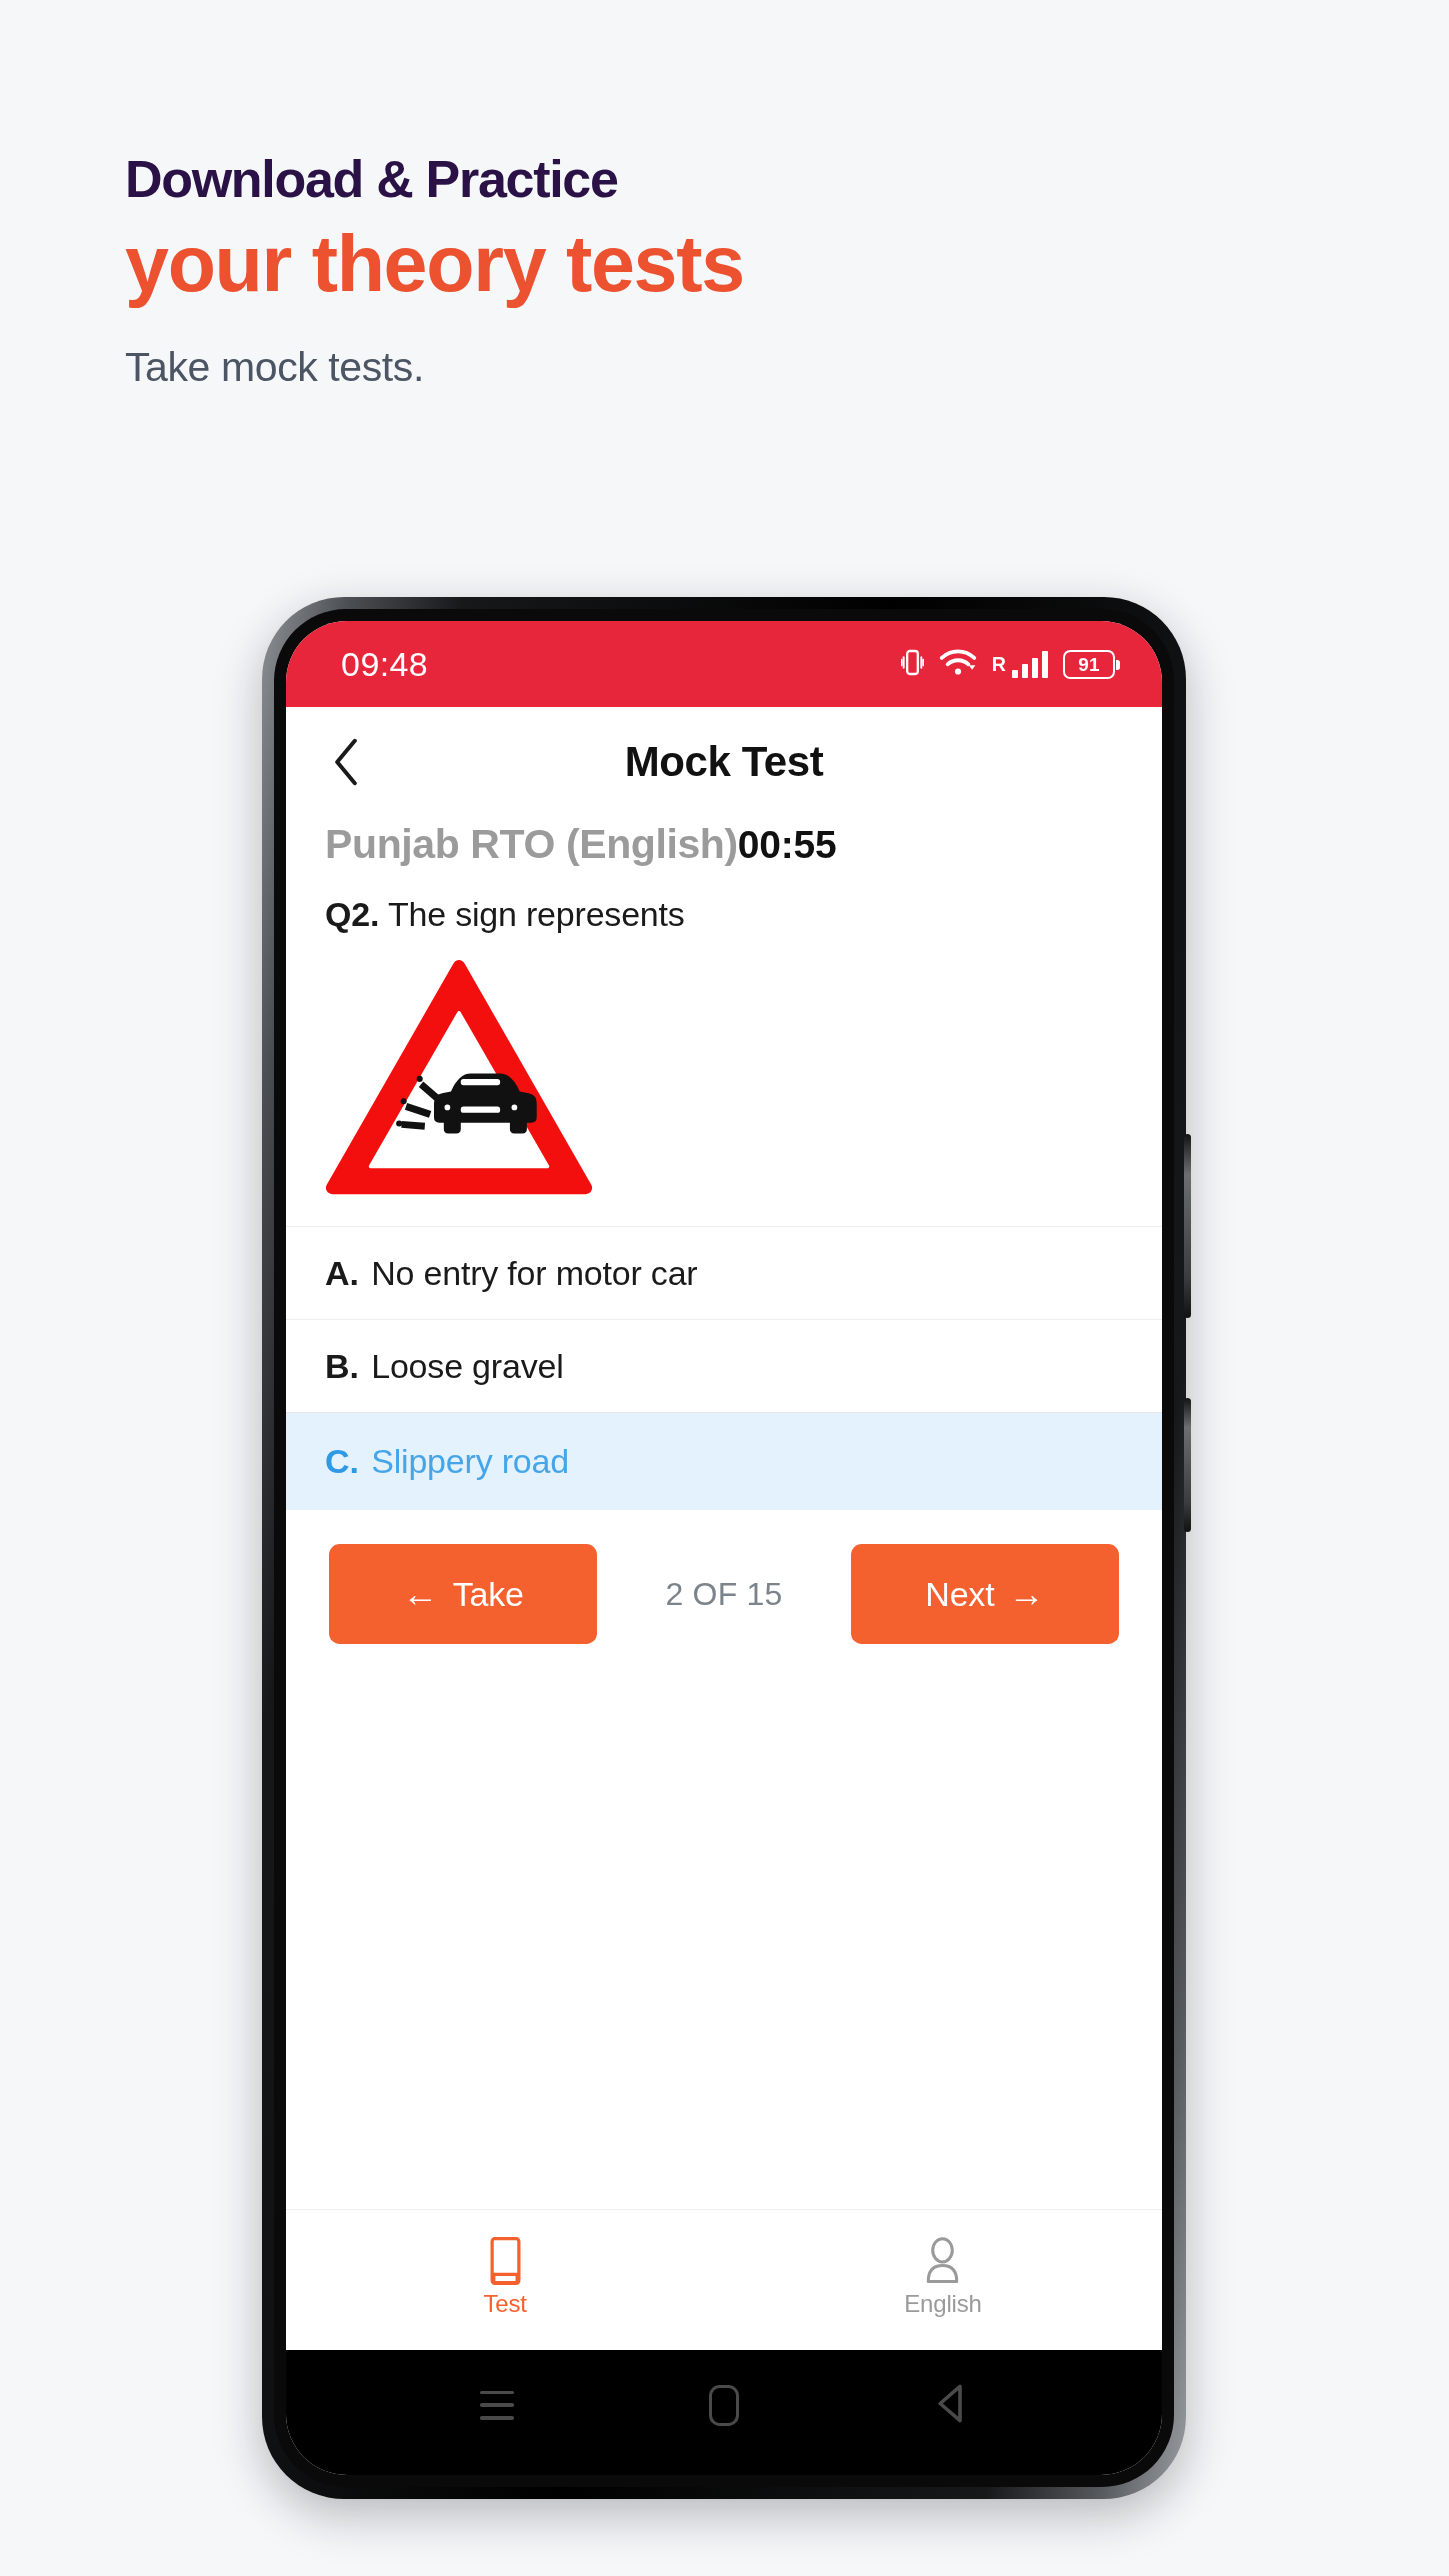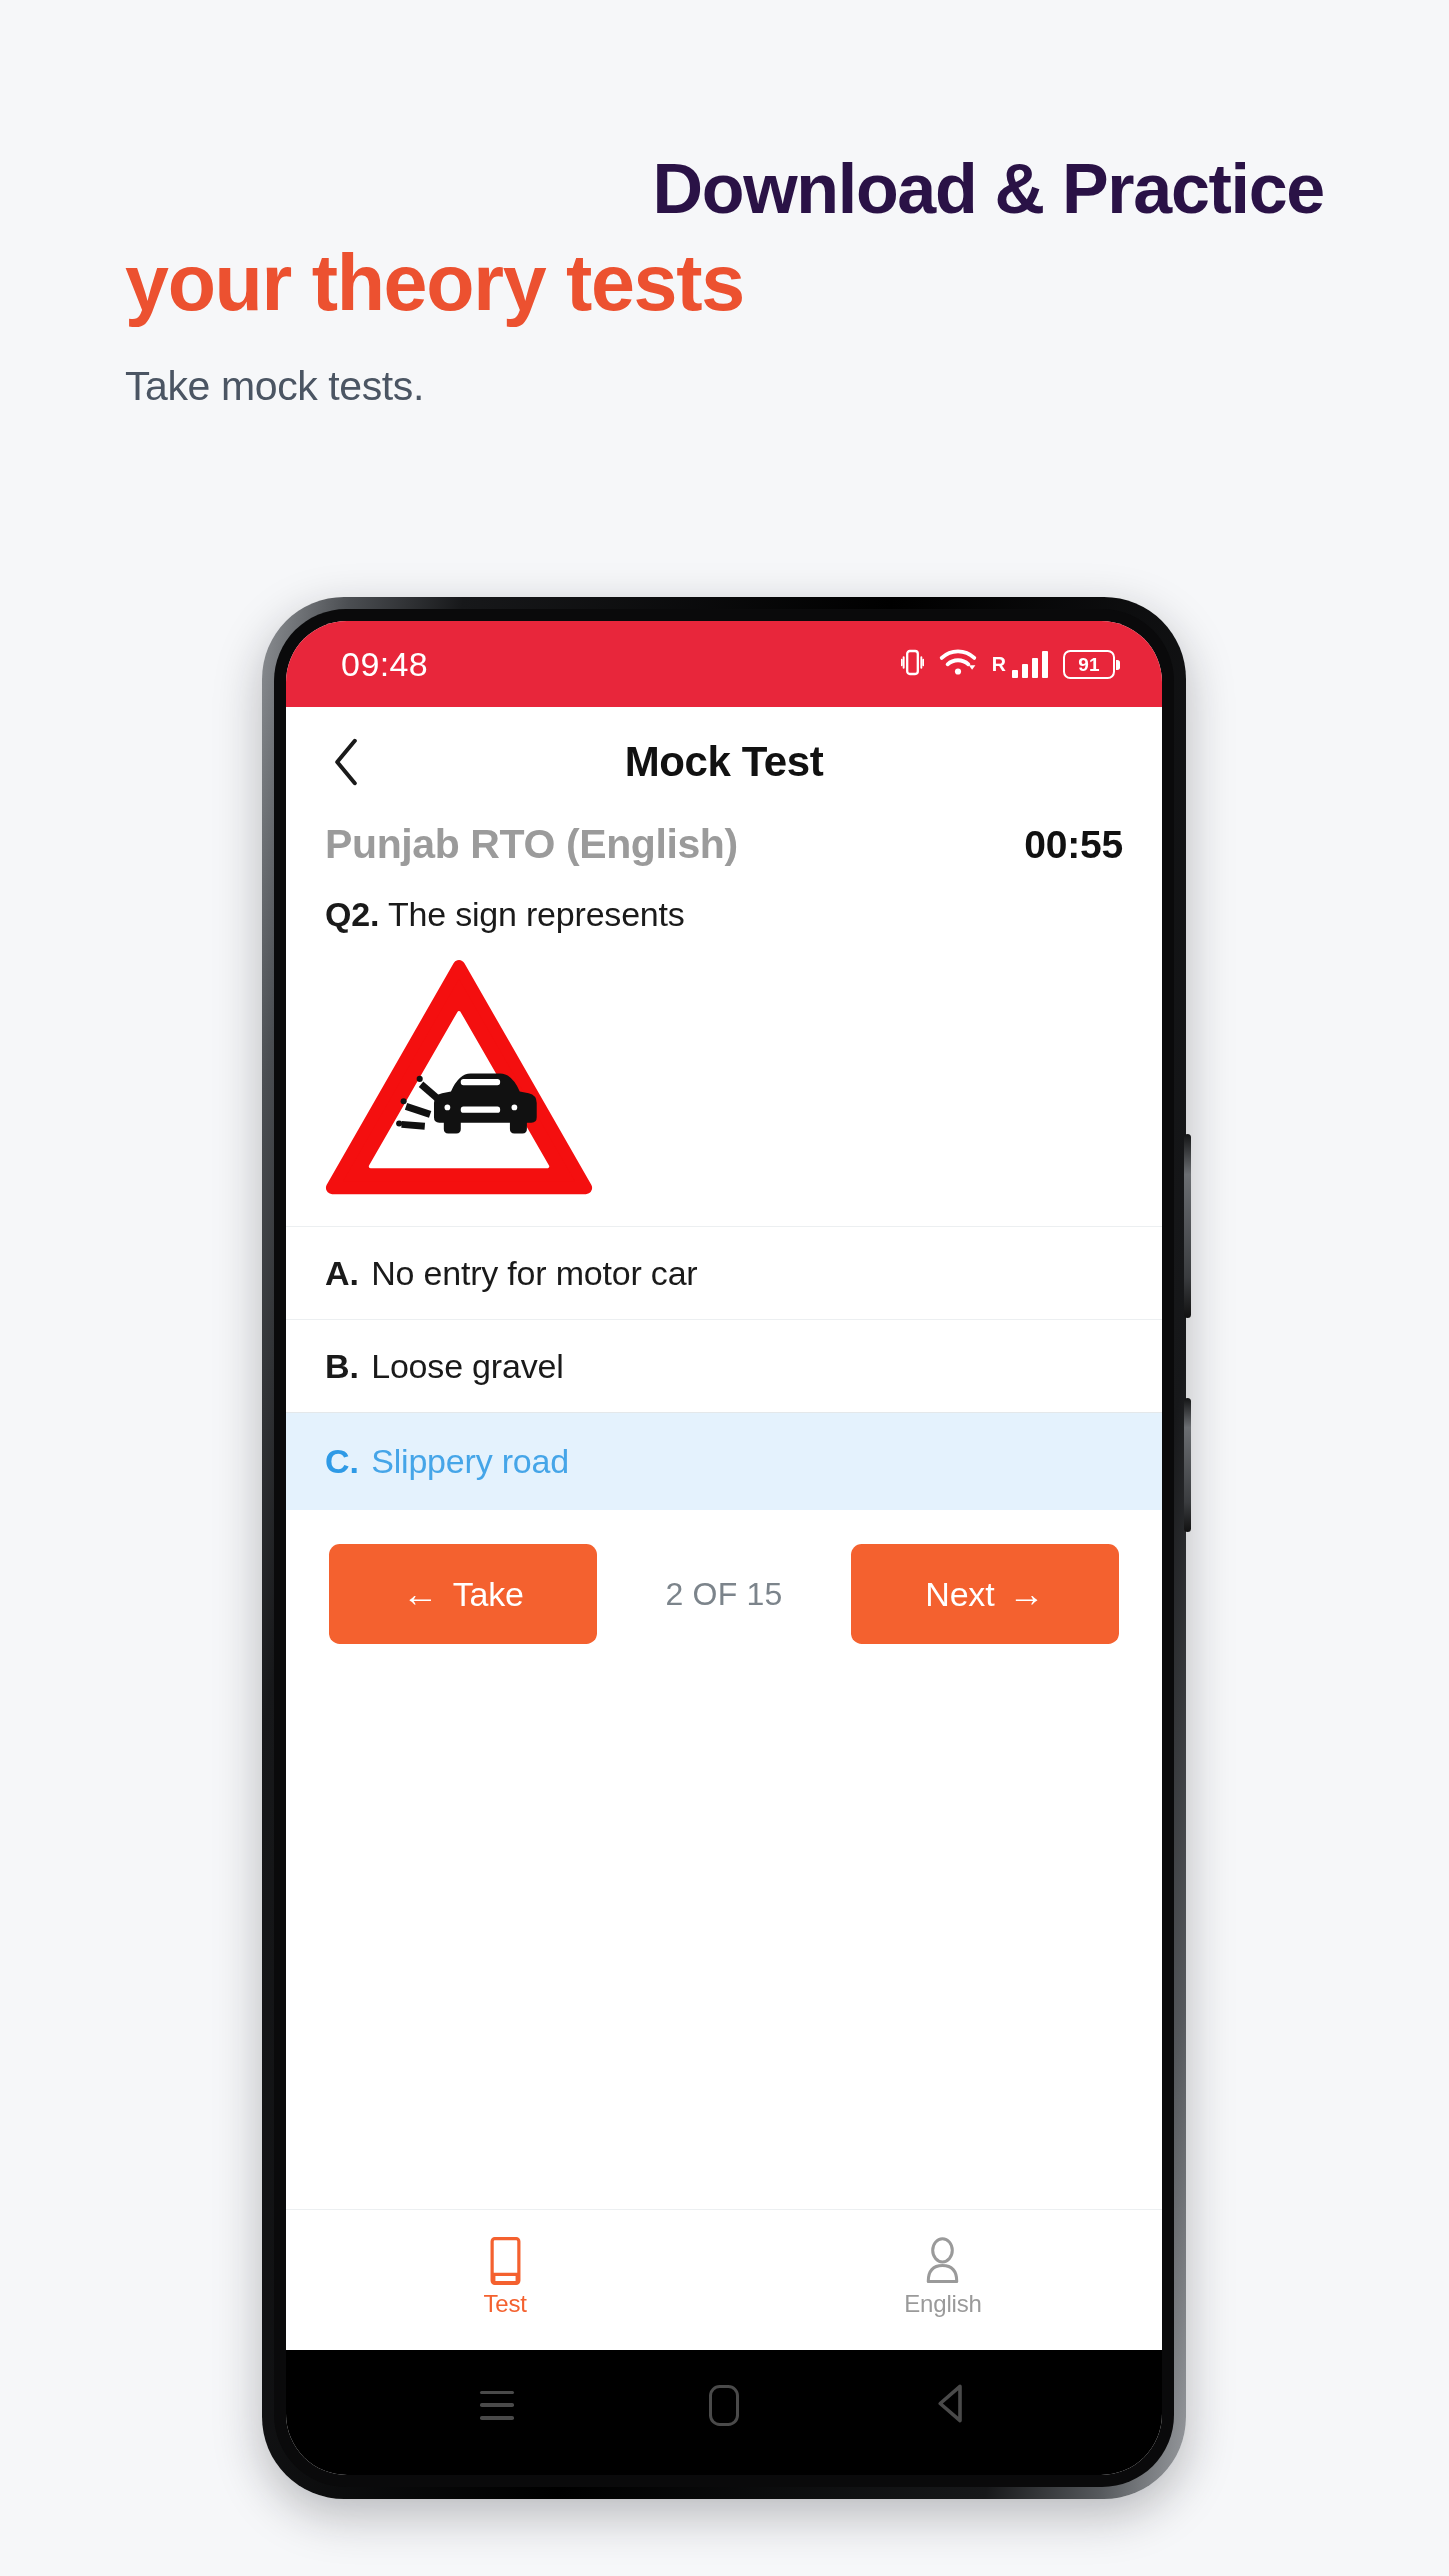--- a/index.html
+++ b/index.html
@@ -19,27 +19,26 @@
   }
 
   
   .promo {
     position: absolute;
     left: 125px;
     top: 152px;
     width: 1199px;
   }
   .promo-line1 {
-    font-size: 70px;
+    font-size: 52px;
     font-weight: 700;
     letter-spacing: -1.3px;
     color: #2a1246;
     line-height: 1.06;
     white-space: nowrap;
-    text-align: right;
   }
   .promo-line2 {
     font-size: 79px;
     font-weight: 700;
     letter-spacing: -1.3px;
     color: #ec5130;
     line-height: 1.06;
     margin-top: 15px;
     white-space: nowrap;
   }
@@ -170,21 +169,20 @@
     font-size: 42px;
     font-weight: 700;
     color: #111;
     letter-spacing: -0.4px;
     pointer-events: none;
   }
 
   .meta-row {
     display: flex;
     align-items: baseline;
-    justify-content: space-between;
     padding: 5.4px 39px 0 39px;
     flex: 0 0 auto;
   }
   .rto-name {
     font-size: 41px;
     font-weight: 700;
     color: #9b9b9b;
     letter-spacing: -0.4px;
   }
   .timer {

